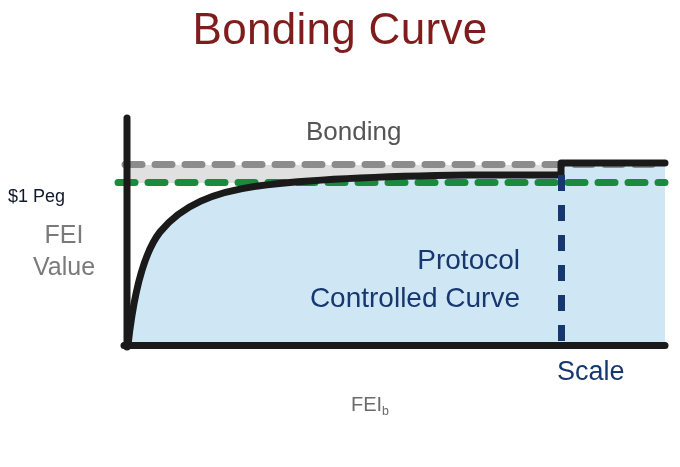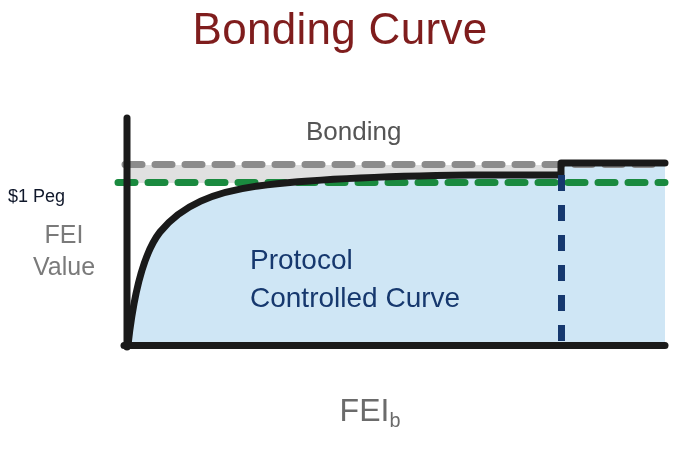--- a/index.html
+++ b/index.html
@@ -58,37 +58,37 @@
   #buffer-label {
     left: 306px;
     top: 118px;
     font-size: 26px;
     color: #555555;
   }
   #pcv-label {
     left: 250px;
     top: 241px;
     width: 270px;
-    text-align: left;
+    text-align: right;
     font-size: 28px;
     color: #16386e;
     line-height: 1.34;
   }
   #scale-label {
     left: 557px;
     top: 357px;
     font-size: 27px;
     color: #16386e;
   }
   #xaxis-label {
     left: 265px;
     top: 394px;
     width: 210px;
     text-align: center;
-    font-size: 32px;
+    font-size: 20px;
     color: #6b6b6b;
   }
   #xaxis-label sub {
     font-size: 0.62em;
     vertical-align: baseline;
     position: relative;
     top: 0.30em;
   }
 </style>
 </head>
@@ -139,16 +139,17 @@
     <div>Value</div>
   </div>
 
   <div class="lbl" id="buffer-label">Bonding</div>
 
   <div class="lbl" id="pcv-label">
     <div>Protocol</div>
     <div>Controlled Curve</div>
   </div>
 
+  <div class="lbl" id="scale-label">Scale</div>
 
   <div class="lbl" id="xaxis-label"><span>FEI</span><sub>b</sub></div>
 
 </div>
 
 </body></html>

